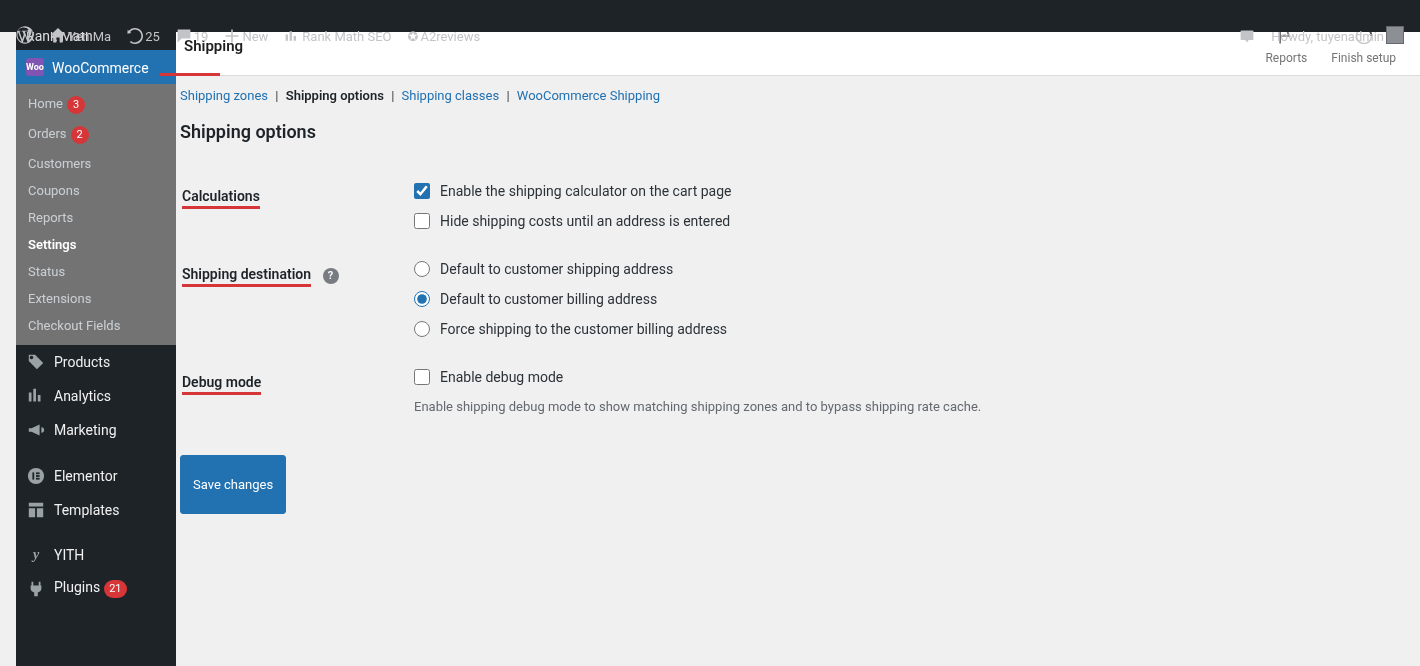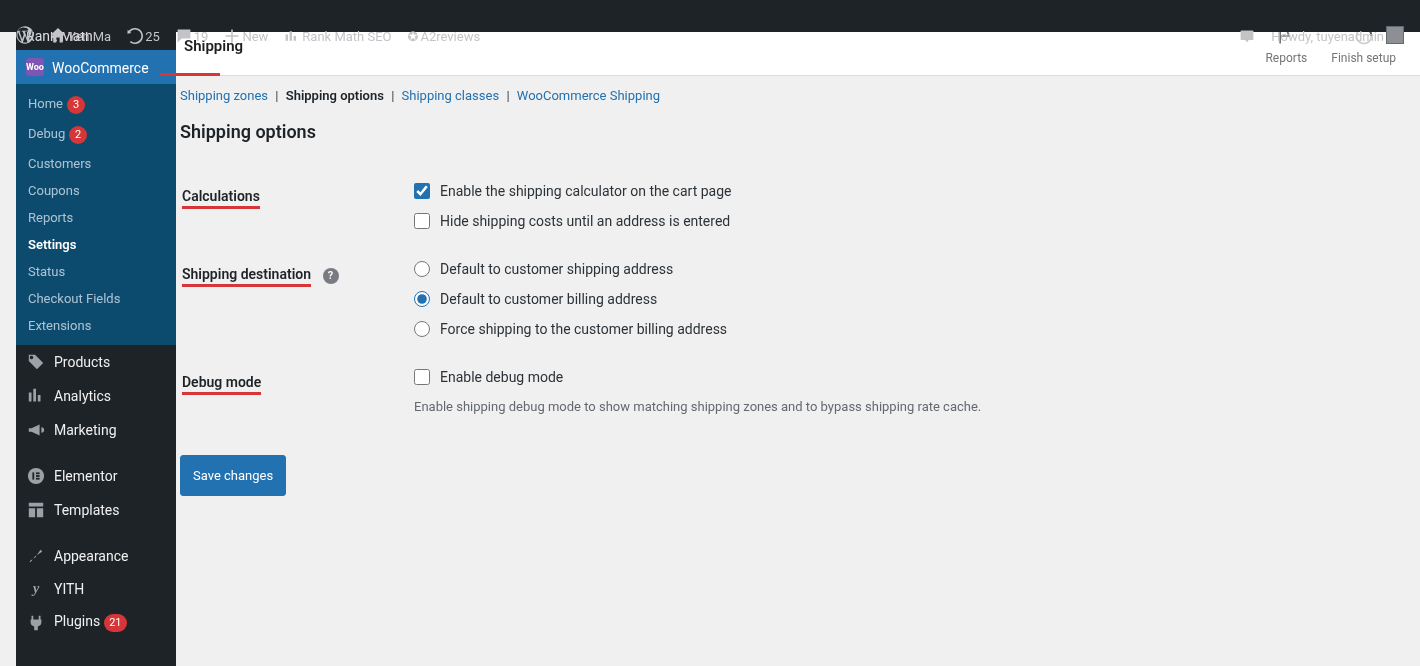--- a/index.html
+++ b/index.html
@@ -12,21 +12,21 @@
 #adminbar .ab-icon { display: inline-flex; align-items: center; }
 #adminbar .avatar { width: 18px; height: 18px; background: #8c8f94; border: 1px solid #646970; }
 
 
 #adminmenu { position: fixed; top: 32px; left: 16px; bottom: 0; width: 160px; background: #1d2327; color: #f0f0f1; font-size: 14px; overflow-y: auto; }
 #adminmenu .menu-item { display: flex; align-items: center; gap: 8px; padding: 8px 10px; cursor: pointer; color: #f0f0f1; }
 #adminmenu .menu-item.current { background: #2271b1; color: #fff; position: relative; align-items: flex-end; }
 #adminmenu .menu-item.current::after { content: ""; position: absolute; right: -8px; top: 50%; transform: translateY(-50%); border: 8px solid transparent; border-right-color: #f0f0f1; }
 #adminmenu .menu-text { flex: 1; white-space: nowrap; }
 #adminmenu .menu-icon { width: 20px; display: inline-flex; justify-content: center; color: rgba(240,246,252,0.6); }
-#adminmenu .submenu { background: #0c4a6e; padding: 6px 0; }
+#adminmenu .submenu { background: #737373; padding: 6px 0; }
 #adminmenu .submenu .sub-item { padding: 6px 12px; color: rgba(240,246,252,0.7); cursor: pointer; font-size: 13px; }
 #adminmenu .submenu .sub-item.current { color: #fff; font-weight: 600; }
 #adminmenu .badge { display: inline-block; min-width: 18px; padding: 0 5px; height: 18px; border-radius: 9px; background: #d63638; color: #fff; font-size: 11px; line-height: 18px; text-align: center; margin-left: 4px; }
 #adminmenu .woo-badge { width: 18px; height: 18px; background: #7f54b3; color: #fff; font-size: 9px; border-radius: 3px; display: inline-flex; align-items: center; justify-content: center; font-weight: bold; }
 #adminmenu .truncated { padding: 0 10px 6px 10px; color: #f0f0f1; }
 
 
 #main { margin-left: 160px; margin-top: 16px; }
 #woo-header { background: #fff; border-bottom: 1px solid #dcdcde; height: 60px; display: flex; align-items: center; padding: 0 24px; }
 #woo-header .page-title { font-size: 15px; font-weight: 600; color: #1e1e1e; }
@@ -44,21 +44,21 @@
 h2.section-title { font-size: 18px; font-weight: 600; margin: 18px 0 24px 0; color: #1d2327; }
 .form-table { width: 100%; }
 .form-table th { text-align: left; vertical-align: top; width: 220px; padding: 20px 10px 20px 0; font-weight: 600; color: #1d2327; font-size: 14px; }
 .form-table td { padding: 15px 10px; vertical-align: top; }
 .form-label { display: inline-block; border-bottom: 3px solid #d63638; padding-bottom: 2px; }
 .help-tip { display: inline-block; width: 16px; height: 16px; border-radius: 50%; background: #787c82; color: #fff; font-size: 11px; line-height: 16px; text-align: center; margin-left: 8px; cursor: help; }
 .check-row, .radio-row { display: flex; align-items: center; gap: 10px; margin-bottom: 14px; font-size: 14px; color: #2c3338; }
 .check-row:last-child, .radio-row:last-child { margin-bottom: 0; }
 input[type=checkbox], input[type=radio] { width: 16px; height: 16px; accent-color: #2271b1; }
 .description { color: #646970; margin-top: 8px; font-size: 13px; }
-.button-primary { background: #2271b1; border: 1px solid #2271b1; color: #fff; padding: 12px 12px; font-size: 13px; border-radius: 3px; cursor: pointer; margin-top: 24px; }
+.button-primary { background: #2271b1; border: 1px solid #2271b1; color: #fff; padding: 21px 12px; font-size: 13px; border-radius: 3px; cursor: pointer; margin-top: 24px; }
 
 .red-arrow { position: absolute; }
 </style>
 </head>
 <body>
 
 <div id="adminbar">
   <div class="ab-item">
     <span class="ab-icon">
         <svg width="18" height="18" viewBox="0 0 20 20" fill="currentColor">
@@ -126,28 +126,28 @@
 </div>
 
 <div id="adminmenu">
   <div class="truncated" style="opacity:.9;margin-top:-4px;">Rank Math</div>
   <div class="menu-item current">
     <span class="woo-badge">Woo</span>
     <span class="menu-text">WooCommerce</span>
   </div>
   <div class="submenu">
     <div class="sub-item"><span>Home</span><span class="badge">3</span></div>
-    <div class="sub-item"><span>Debug</span><span class="badge">2</span></div>
+    <div class="sub-item"><span>Orders</span><span class="badge">2</span></div>
     <div class="sub-item">Customers</div>
     <div class="sub-item">Coupons</div>
     <div class="sub-item">Reports</div>
     <div class="sub-item current">Settings</div>
     <div class="sub-item">Status</div>
+    <div class="sub-item">Extensions</div>
     <div class="sub-item">Checkout Fields</div>
-    <div class="sub-item">Extensions</div>
   </div>
   <div class="menu-item">
       <span class="menu-icon">
         <svg width="18" height="18" viewBox="0 0 20 20" fill="currentColor">
           <path d="M2 2h7l9 9-7 7-9-9V2zm3 5a2 2 0 1 0 0-4 2 2 0 0 0 0 4z"></path>
         </svg>
       </span>
       <span class="menu-text">Products</span>
     </div>
   <div class="menu-item">
@@ -181,28 +181,20 @@
     </div>
   <div class="menu-item">
       <span class="menu-icon">
         <svg width="18" height="18" viewBox="0 0 20 20" fill="currentColor">
           <path d="M2 2h16v4H2V2zm0 6h7v10H2V8zm9 0h7v10h-7V8z"></path>
         </svg>
       </span>
       <span class="menu-text">Templates</span>
     </div>
   <div style="height:12px"></div>
-  <div class="menu-item">
-      <span class="menu-icon">
-        <svg width="18" height="18" viewBox="0 0 20 20" fill="currentColor">
-          <path d="M3 17c0-2 2-3 3-3s1-2 3-2l6-9 2 2-9 6c0 2-2 3-2 3s-1 3-3 3z"></path>
-        </svg>
-      </span>
-      <span class="menu-text">Appearance</span>
-    </div>
   <div class="menu-item">
       <span class="menu-icon" style="font-style:italic;font-weight:bold;font-family:Georgia,serif;">y</span>
       <span class="menu-text">YITH</span>
     </div>
   <div class="menu-item">
       <span class="menu-icon">
         <svg width="18" height="18" viewBox="0 0 20 20" fill="currentColor">
           <path d="M7 2v4h6V2h2v4h1v3a5 5 0 0 1-4 4.9V18h-4v-4.1A5 5 0 0 1 4 9V6h1V2h2z"></path>
         </svg>
       </span>

